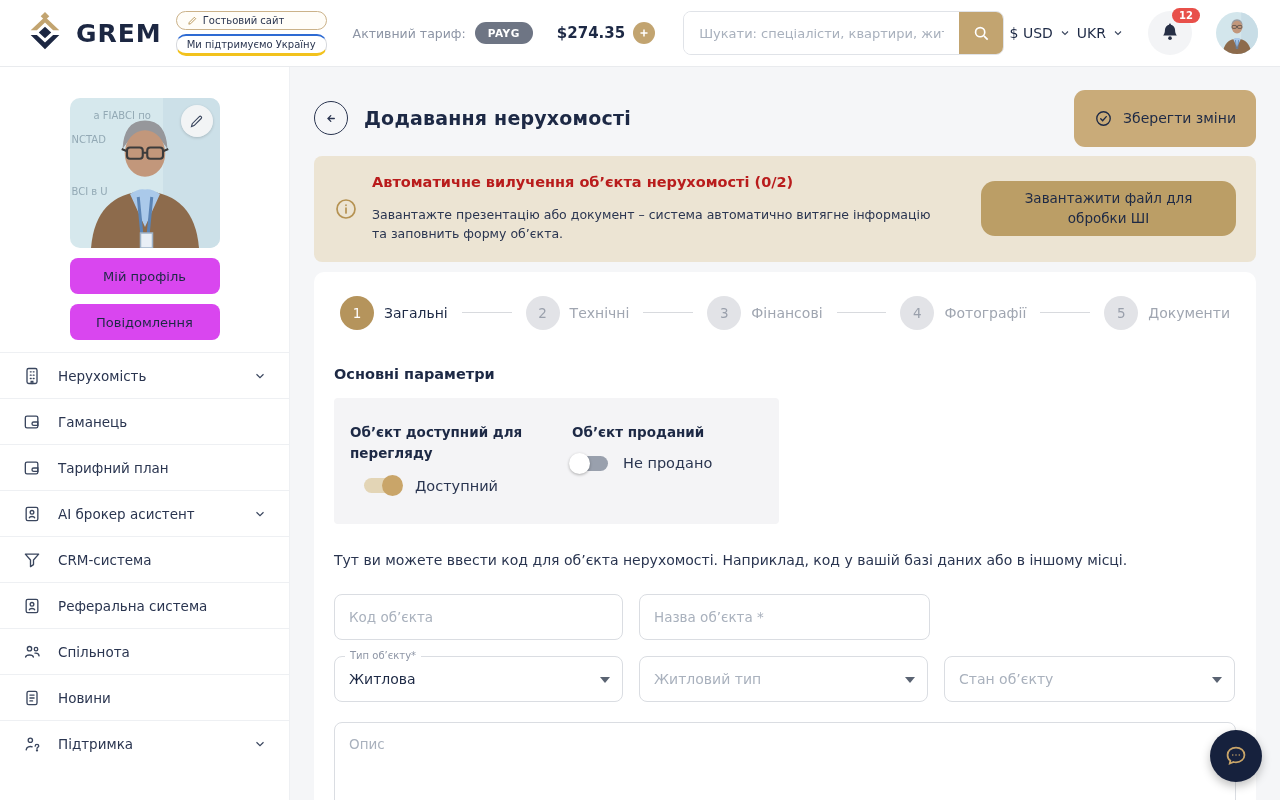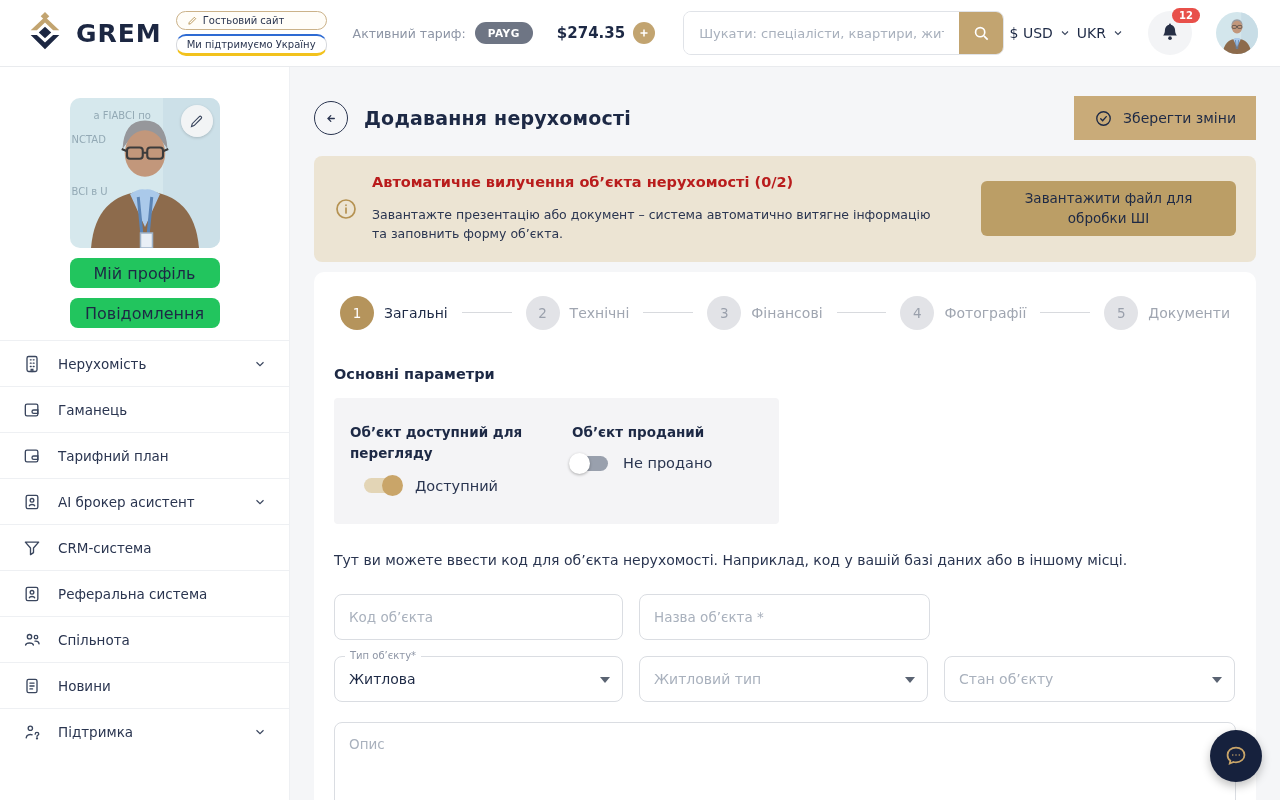--- a/index.html
+++ b/index.html
@@ -45,38 +45,38 @@
   .page-row { display:flex; height:734px; }
 
   
   .sidebar { width:290px; flex:0 0 290px; background:#FFFFFF; border-right:1px solid #EEF0F3; overflow:hidden; }
   .photo-wrap { position:relative; width:150px; height:150px; margin:32px auto 8px; border-radius:10px; overflow:hidden; }
   .photo-overlay-text { position:absolute; font-size:10px; color:rgba(110,135,150,.65); white-space:nowrap; }
   .pot-0 { top:12px; left:24px; }
   .pot-1 { top:36px; left:2px; }
   .pot-2 { top:88px; left:2px; }
   .edit-fab { position:absolute; top:7px; right:7px; width:32px; height:32px; border-radius:50%; background:rgba(243,244,246,.95); border:none; display:flex; align-items:center; justify-content:center; box-shadow:0 1px 3px rgba(0,0,0,.18); cursor:pointer; }
-  .side-btn { display:block; width:150px; height:30px; margin:10px auto 0; background:#22c55e; border:none; border-radius:8px; color:#1D2945; font-size:16px; font-family:inherit; cursor:pointer; }
+  .side-btn { display:block; width:150px; height:36px; margin:10px auto 0; background:#d946ef; border:none; border-radius:8px; color:#1D2945; font-size:13px; font-family:inherit; cursor:pointer; }
   .nav { margin-top:12px; }
   .nav-item { height:46px; display:flex; align-items:center; padding:0 22px; border-top:1px solid #EEF0F3; font-size:13.5px; color:#2A3550; cursor:pointer; }
   .nav-item .nav-ic { width:20px; height:20px; margin-right:16px; flex:0 0 auto; }
   .nav-item .chev { margin-left:auto; }
 
   
   .main { flex:1; padding:0 24px; position:relative; overflow:hidden; background:#F5F6F8; }
   .title-row { display:flex; align-items:center; margin-top:30px; height:44px; }
   .back-btn { width:34px; height:34px; border-radius:50%; border:1.6px solid #2A3550; background:transparent; display:flex; align-items:center; justify-content:center; cursor:pointer; flex:0 0 auto; }
   .page-title { margin-left:16px; font-size:19px; font-weight:bold; color:#1D2945; letter-spacing:.2px; }
-  .save-btn { margin-left:auto; height:44px; padding:0 20px; background:#C9AB79; border:none; border-radius:0; font-size:14px; color:#1D2945; font-family:inherit; display:flex; align-items:center; gap:10px; cursor:pointer; }
+  .save-btn { margin-left:auto; height:57px; padding:0 20px; background:#C9AB79; border:none; border-radius:11px; font-size:14px; color:#1D2945; font-family:inherit; display:flex; align-items:center; gap:10px; cursor:pointer; }
 
   .ai-banner { margin-top:16px; background:#ECE4D3; border-radius:8px; padding:18px 20px; display:flex; align-items:center; gap:14px; }
   .banner-text { flex:1; padding-right:20px; }
   .banner-title { font-size:14.5px; font-weight:bold; color:#b91c1c; margin-bottom:15px; }
   .banner-desc { font-size:12.5px; color:#2A3550; line-height:1.55; max-width:640px; }
-  .upload-btn { flex:0 0 255px; min-height:54px; background:#BB9E66; border:none; border-radius:6px; color:#1D2945; font-size:13.5px; font-family:inherit; padding:8px 32px; line-height:1.45; cursor:pointer; }
+  .upload-btn { flex:0 0 255px; min-height:54px; background:#BB9E66; border:none; border-radius:14px; color:#1D2945; font-size:13.5px; font-family:inherit; padding:8px 32px; line-height:1.45; cursor:pointer; }
 
   .card { margin-top:10px; background:#FFFFFF; border-radius:10px 10px 0 0; padding:24px 20px 40px; height:560px; }
 
   .stepper { display:flex; align-items:center; padding:0 6px; }
   .step { display:flex; align-items:center; gap:10px; flex:0 0 auto; cursor:pointer; }
   .step-circle { width:34px; height:34px; border-radius:50%; background:#E2E3E7; color:#9AA0AC; font-size:13.5px; display:flex; align-items:center; justify-content:center; }
   .step-label { font-size:14px; color:#A0A6B1; }
   .step.active .step-circle { background:#B5945C; color:#FFFFFF; }
   .step.active .step-label { color:#1D2945; font-weight:500; }
   .step-line { flex:1 1 auto; height:1px; background:#D8DADE; margin:0 14px; }

